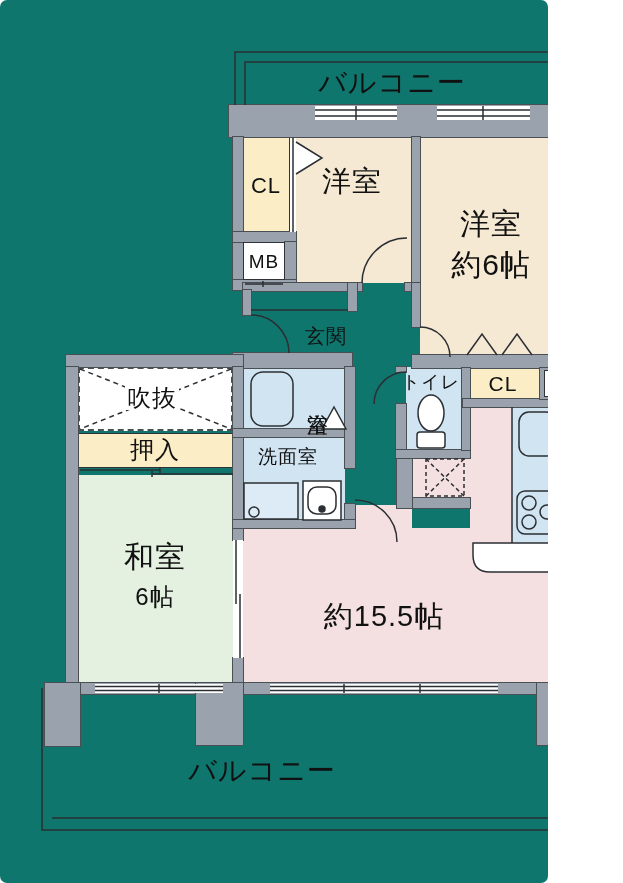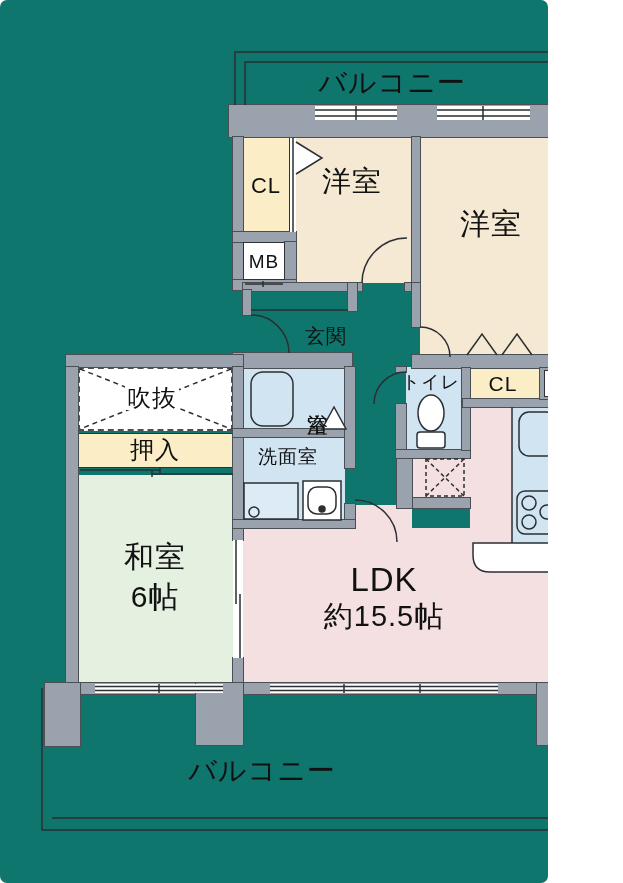--- a/index.html
+++ b/index.html
@@ -172,27 +172,27 @@
       <path d="M473,543 H560 V572 H490 Q473,572 473,555 Z" fill="#fff"></path>
 
       <path d="M467,355 L482,334 L497,355 M502,355 L517,334 L532,355"></path>
     </g>
   </svg>
 
   <div class="lbl" style="left:392px;top:83px;font-size:28px;">バルコニー</div>
   <div class="lbl" style="left:266px;top:186px;font-size:22px;">CL</div>
   <div class="lbl" style="left:352px;top:181px;font-size:29px;">洋室</div>
   <div class="lbl" style="left:491px;top:224px;font-size:30px;">洋室</div>
+  <div class="lbl" style="left:491px;top:265px;font-size:30px;">約6帖</div>
   <div class="lbl" style="left:264px;top:261px;font-size:19px;z-index:41;">MB</div>
   <div class="lbl" style="left:326px;top:336px;font-size:20px;">玄関</div>
   <div class="lbl whitebg" style="left:152px;top:398px;font-size:24px;">吹抜</div>
   <div class="lbl" style="left:155px;top:450px;font-size:24px;">押入</div>
   <div class="lbl vert" style="left:318px;top:397px;font-size:21px;">浴室</div>
   <div class="lbl" style="left:288px;top:456px;font-size:19px;">洗面室</div>
   <div class="lbl" style="left:431px;top:382px;font-size:18px;">トイレ</div>
   <div class="lbl" style="left:503px;top:383px;font-size:21px;">CL</div>
   <div class="lbl" style="left:155px;top:557px;font-size:30px;">和室</div>
-  <div class="lbl" style="left:155px;top:597px;font-size:30px;">6帖</div>
-  <div class="lbl" style="left:384px;top:579px;font-size:33px;">LDK</div>
+  <div class="lbl" style="left:155px;top:597px;font-size:24px;">6帖</div>
   <div class="lbl" style="left:384px;top:616px;font-size:29px;">約15.5帖</div>
   <div class="lbl" style="left:262px;top:771px;font-size:28px;">バルコニー</div>
 
 </div>
 
 </body></html>

